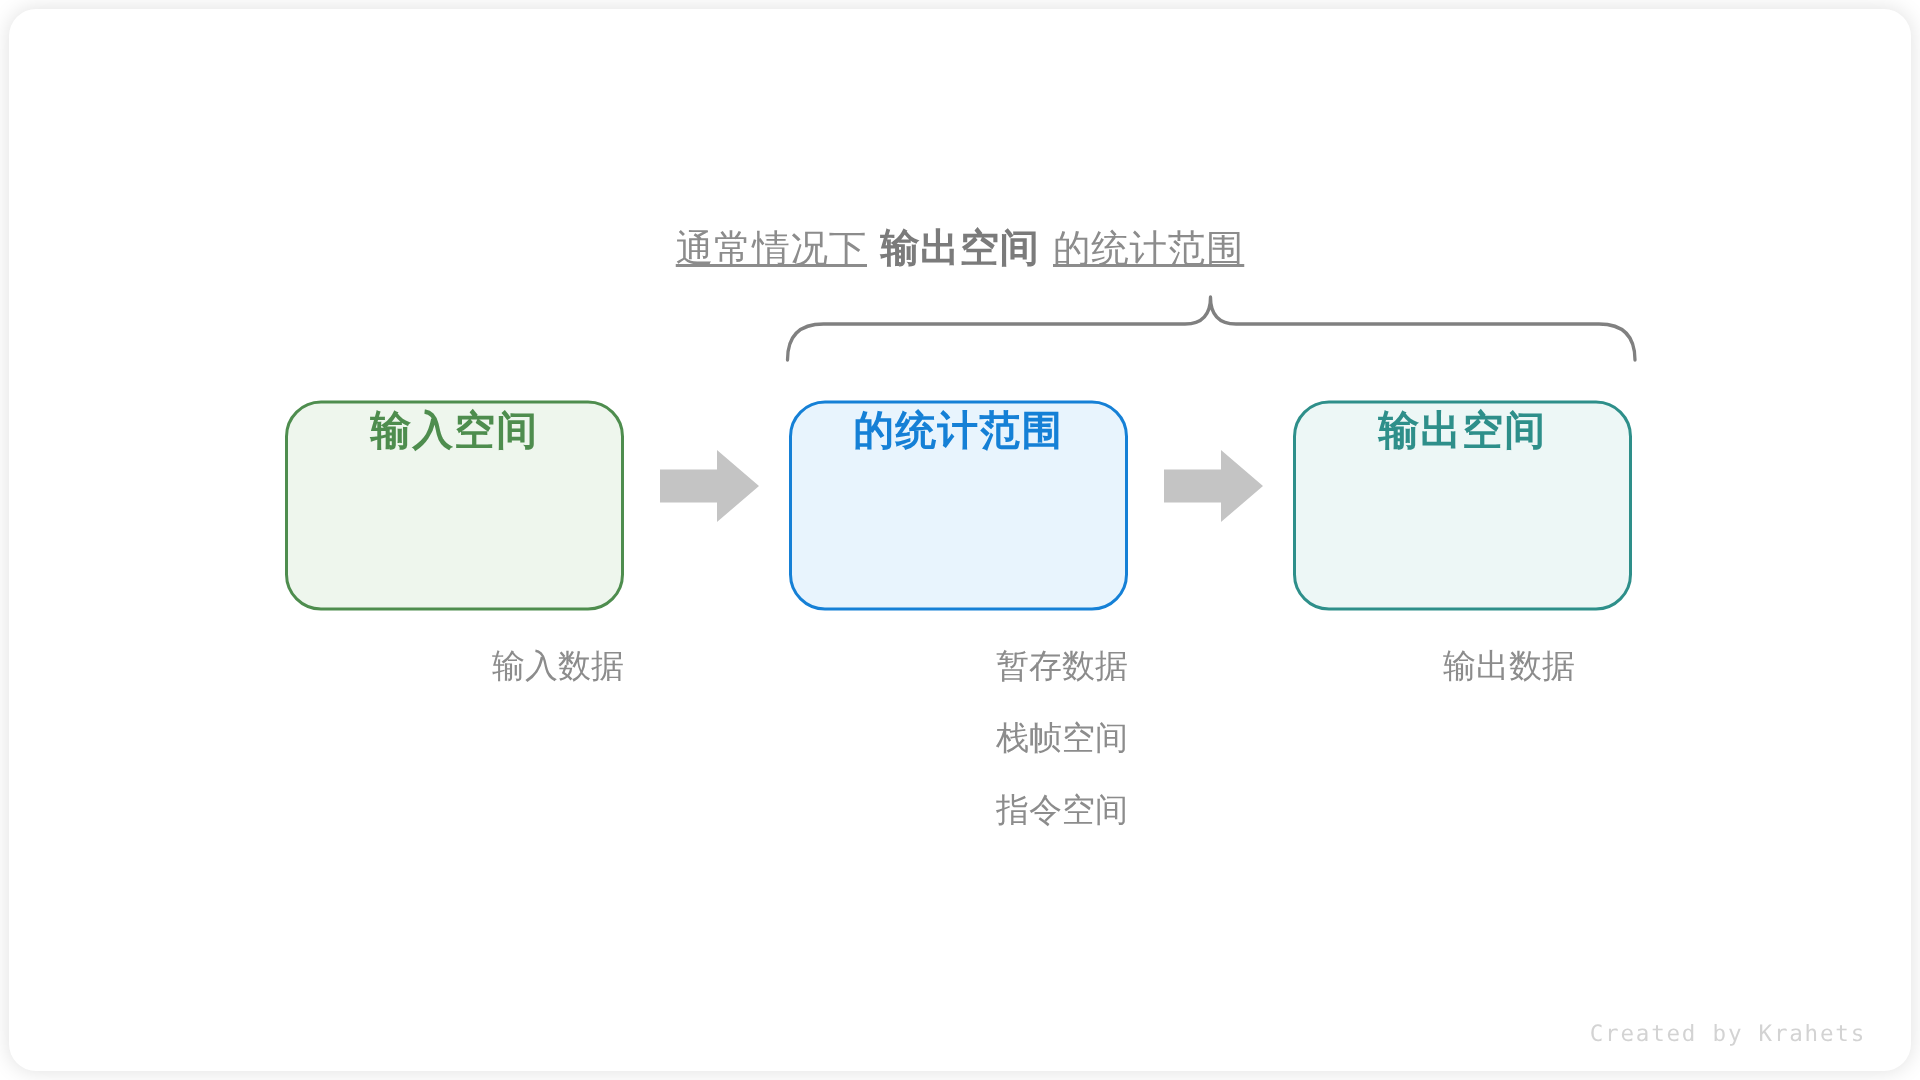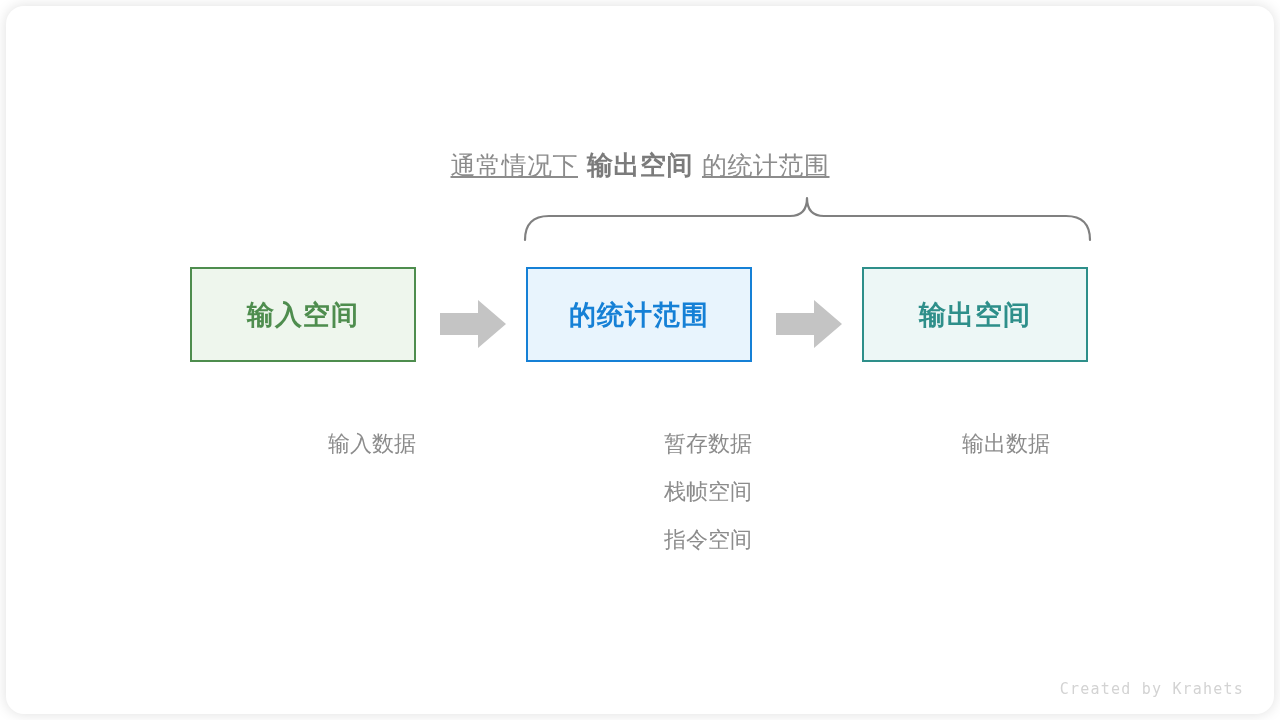--- a/index.html
+++ b/index.html
@@ -66,27 +66,26 @@
     left: 0;
     top: 267px;
     width: 1280px;
     height: 114px;
   }
 
   .sbox {
     position: absolute;
     top: 0;
     width: 226px;
-    height: 95px;
-    border-radius: 0;
+    height: 140px;
+    border-radius: 24px;
     border-width: 2px;
     border-style: solid;
     box-sizing: border-box;
     display: flex;
-    align-items: center;
     justify-content: center;
     font-size: 27px;
     font-weight: 700;
     letter-spacing: 1px;
   }
 
   .sbox.input  { left: 190px; border-color: #4e8d4e; background: #eef6ed; color: #4e8d4e; }
   .sbox.temp   { left: 526px; border-color: #1580d6; background: #e8f4fd; color: #1580d6; }
   .sbox.output { left: 862px; border-color: #2e8f8a; background: #edf7f6; color: #2e8f8a; }
 

